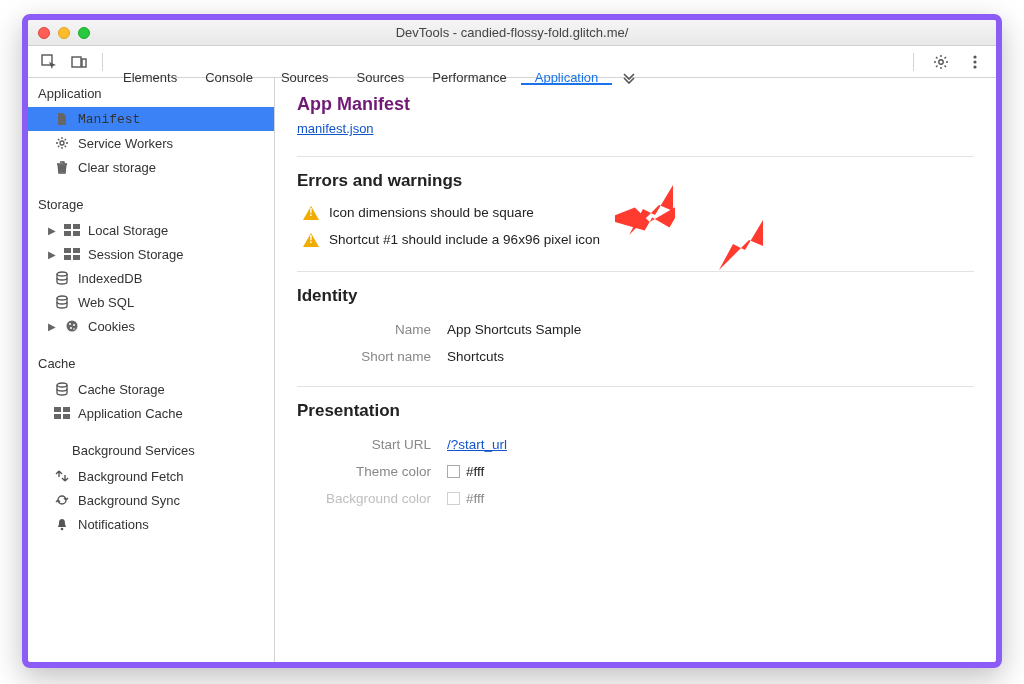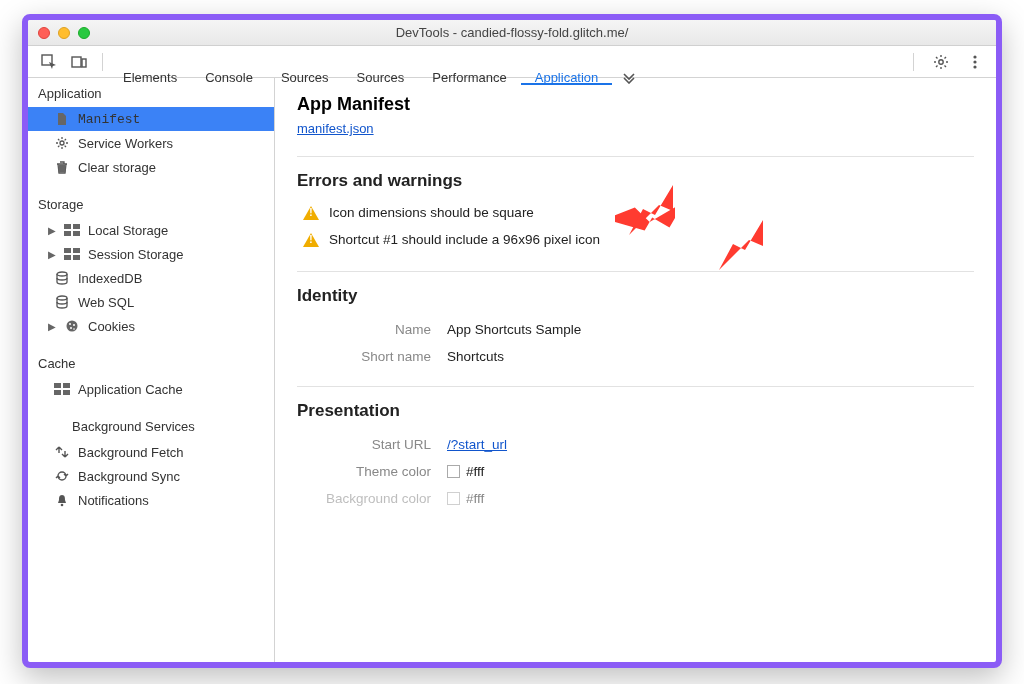--- a/index.html
+++ b/index.html
@@ -75,21 +75,21 @@
 .side-section-title { padding: 8px 10px 6px; color: #333; font-size: 13px; }
 .side-item {
   padding: 4px 10px 4px 20px; display: flex; align-items: center; gap: 8px;
   cursor: pointer;
 }
 .side-item.selected { background: #3b82f6; font-family: Liberation Mono, monospace; }
 .side-item .chev { width: 8px; color: #666; font-size: 10px; display:inline-block; }
 .side-item.indent { padding-left: 26px; }
 .side-item .icon { width: 16px; height: 16px; display:flex; align-items:center; justify-content:center; color:#555; }
 .main { flex: 1; overflow-y: auto; padding: 12px 22px; position: relative; }
-.main h1.page-title { font-size: 18px; font-weight: 600; margin: 4px 0 6px; color:#000000; }
+.main h1.page-title { font-size: 18px; font-weight: 600; margin: 4px 0 6px; color:#701a75; }
 .manifest-link { color: #1155cc; text-decoration: underline; font-size: 13px; }
 .section {
   border-top: 1px solid #e2e2e2;
   margin-top: 16px; padding-top: 14px;
 }
 .section:first-of-type { margin-top: 20px; }
 .section-title { font-weight: 700; font-size: 17px; margin-bottom: 10px; color:#222;}
 .warn-row { display:flex; align-items:flex-end; gap:10px; padding: 4px 0 8px 6px; font-size: 13.5px; color:#222;}
 .warn-icon {
   width: 0; height: 0;
@@ -263,20 +263,30 @@
               <circle cx="6" cy="9" r="1" fill="#fff"></circle>
               <circle cx="9" cy="10" r="0.8" fill="#fff"></circle>
             </svg>
           </span>
         <span>Cookies</span>
       </div>
 
       <div class="side-section-title" style="margin-top:10px;">Cache</div>
       <div class="side-item indent">
         <span class="icon">
+            <svg width="14" height="14" viewBox="0 0 14 14">
+              <ellipse cx="7" cy="3" rx="5" ry="2" fill="none" stroke="#555" stroke-width="1.3"></ellipse>
+              <path d="M2 3 V11 A5 2 0 0 0 12 11 V3" fill="none" stroke="#555" stroke-width="1.3"></path>
+              <path d="M2 7 A5 2 0 0 0 12 7" fill="none" stroke="#555" stroke-width="1.3"></path>
+            </svg>
+          </span>
+        <span>Cache Storage</span>
+      </div>
+      <div class="side-item indent">
+        <span class="icon">
             <svg width="16" height="12" viewBox="0 0 16 12">
               <rect x="0" y="0" width="7" height="5" fill="#666"></rect>
               <rect x="9" y="0" width="7" height="5" fill="#666"></rect>
               <rect x="0" y="7" width="7" height="5" fill="#666"></rect>
               <rect x="9" y="7" width="7" height="5" fill="#666"></rect>
             </svg>
           </span>
         <span>Application Cache</span>
       </div>
 

